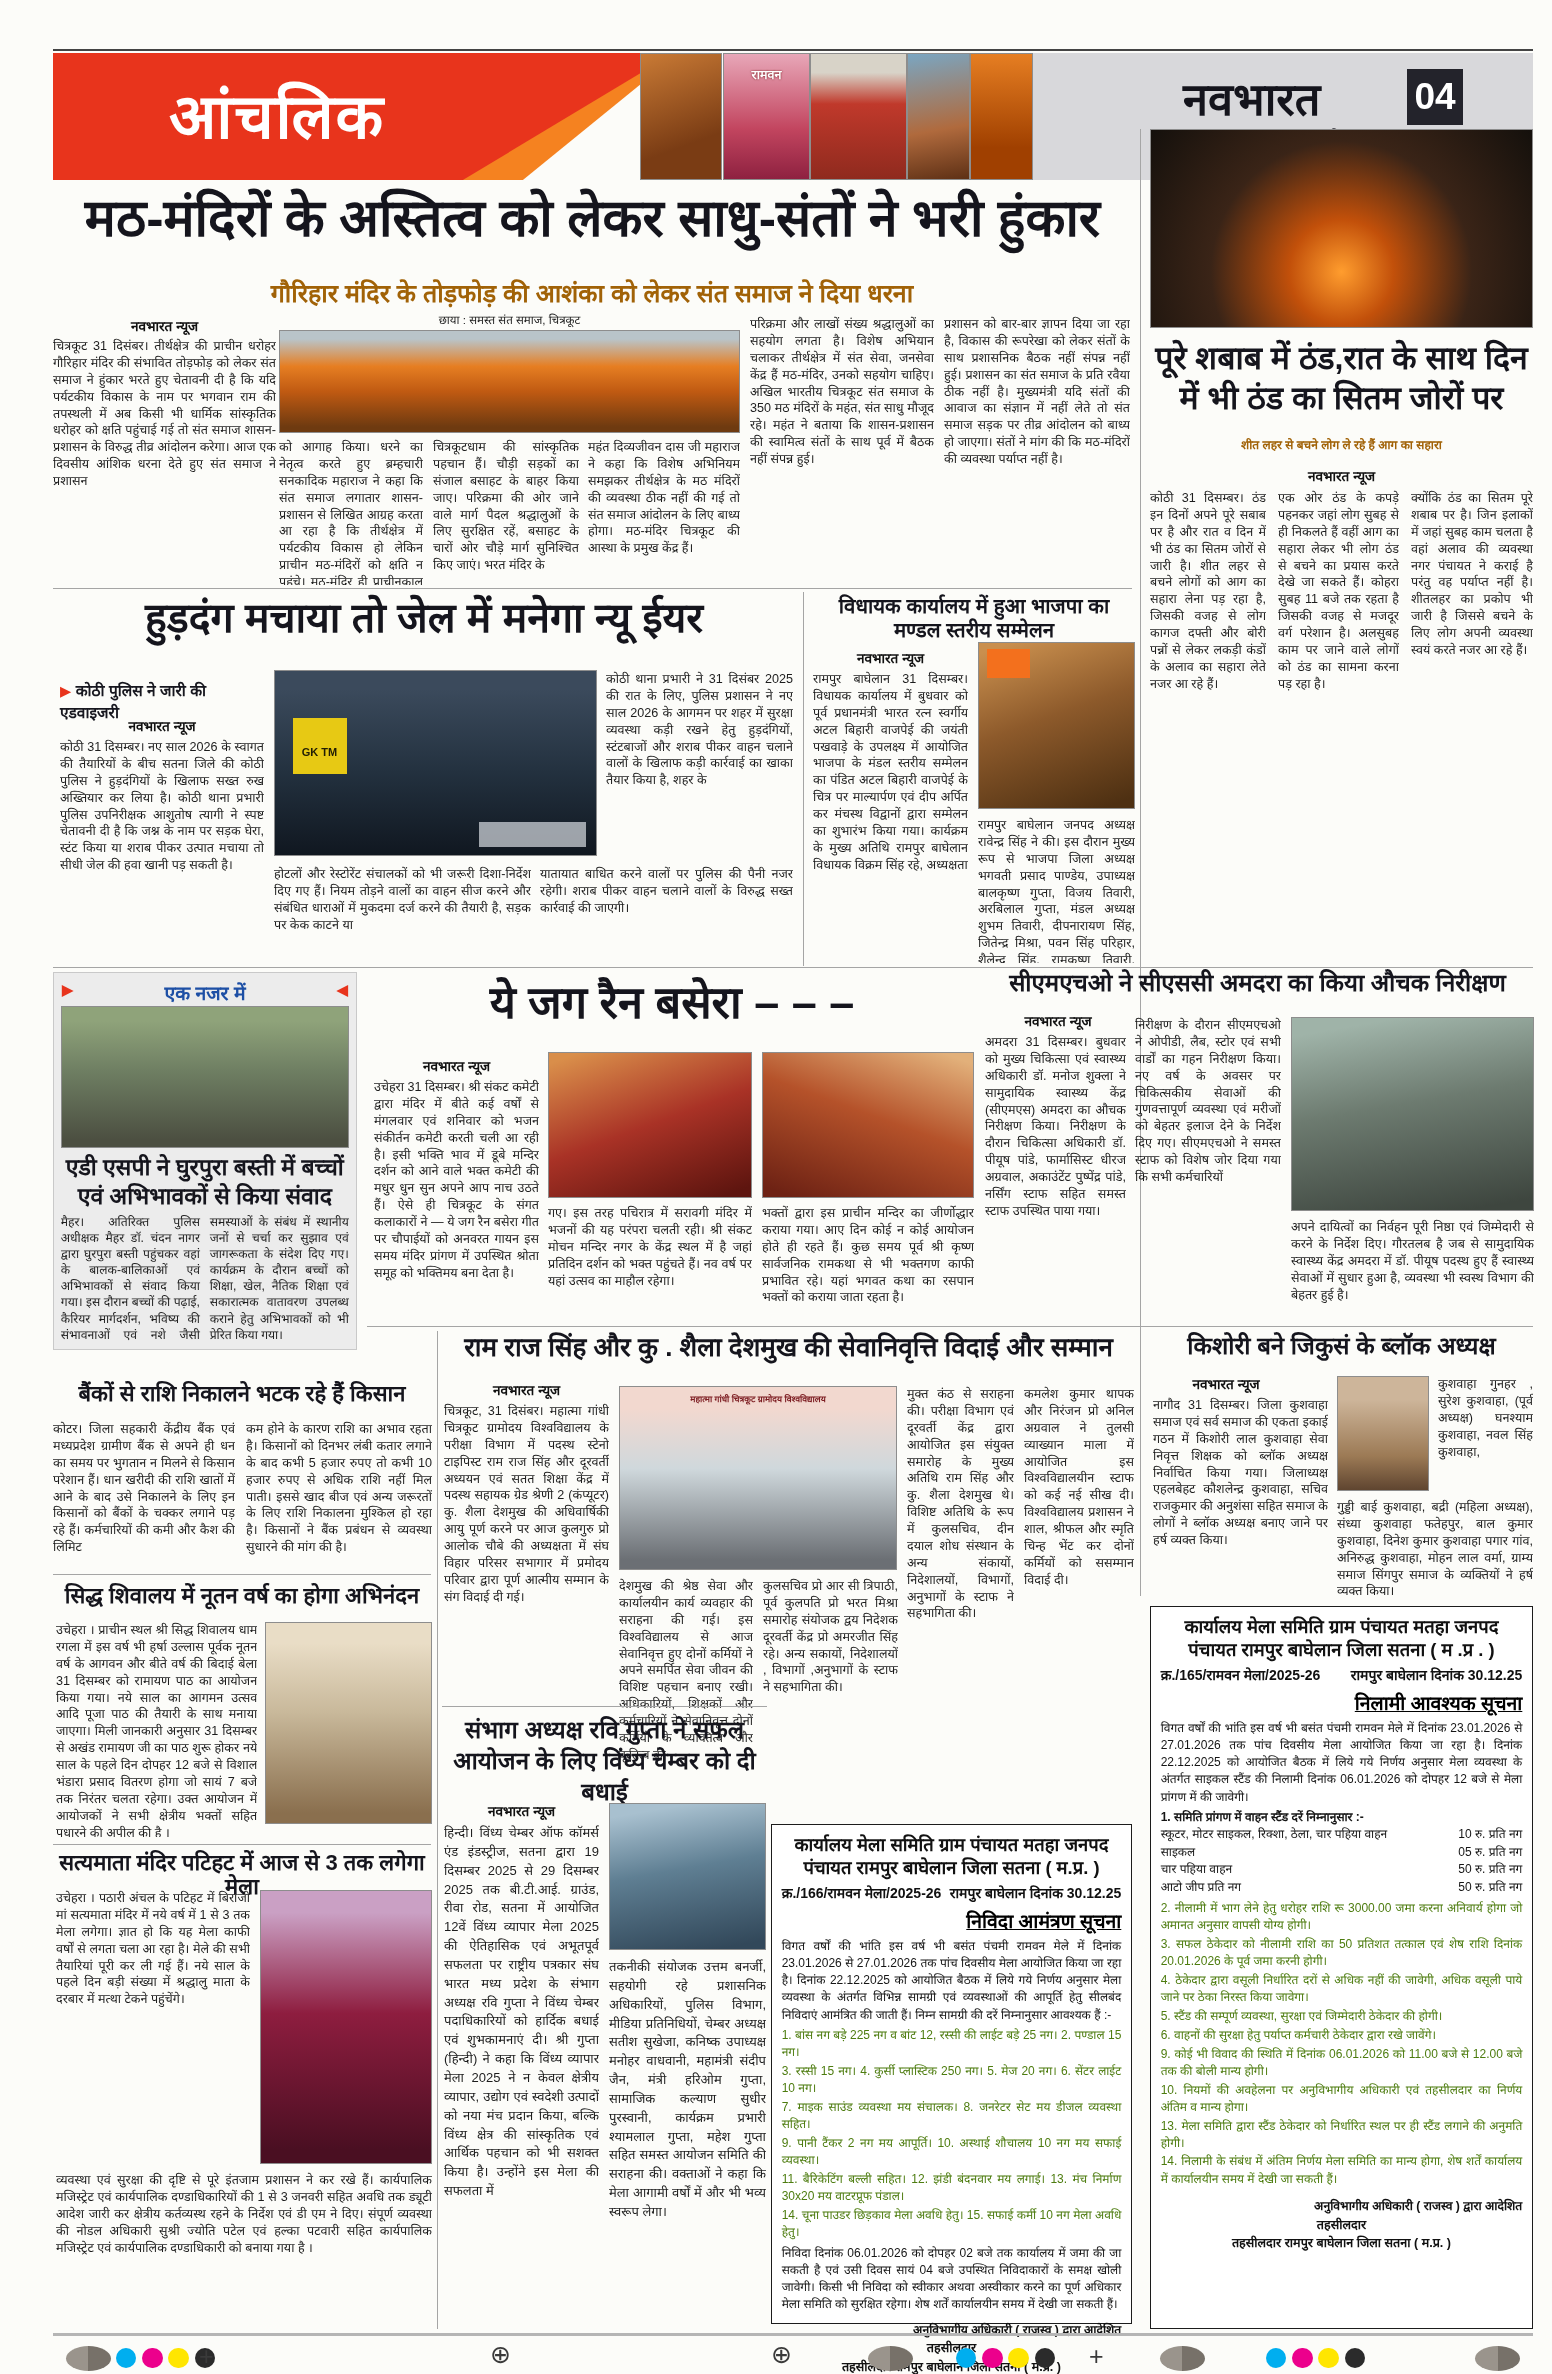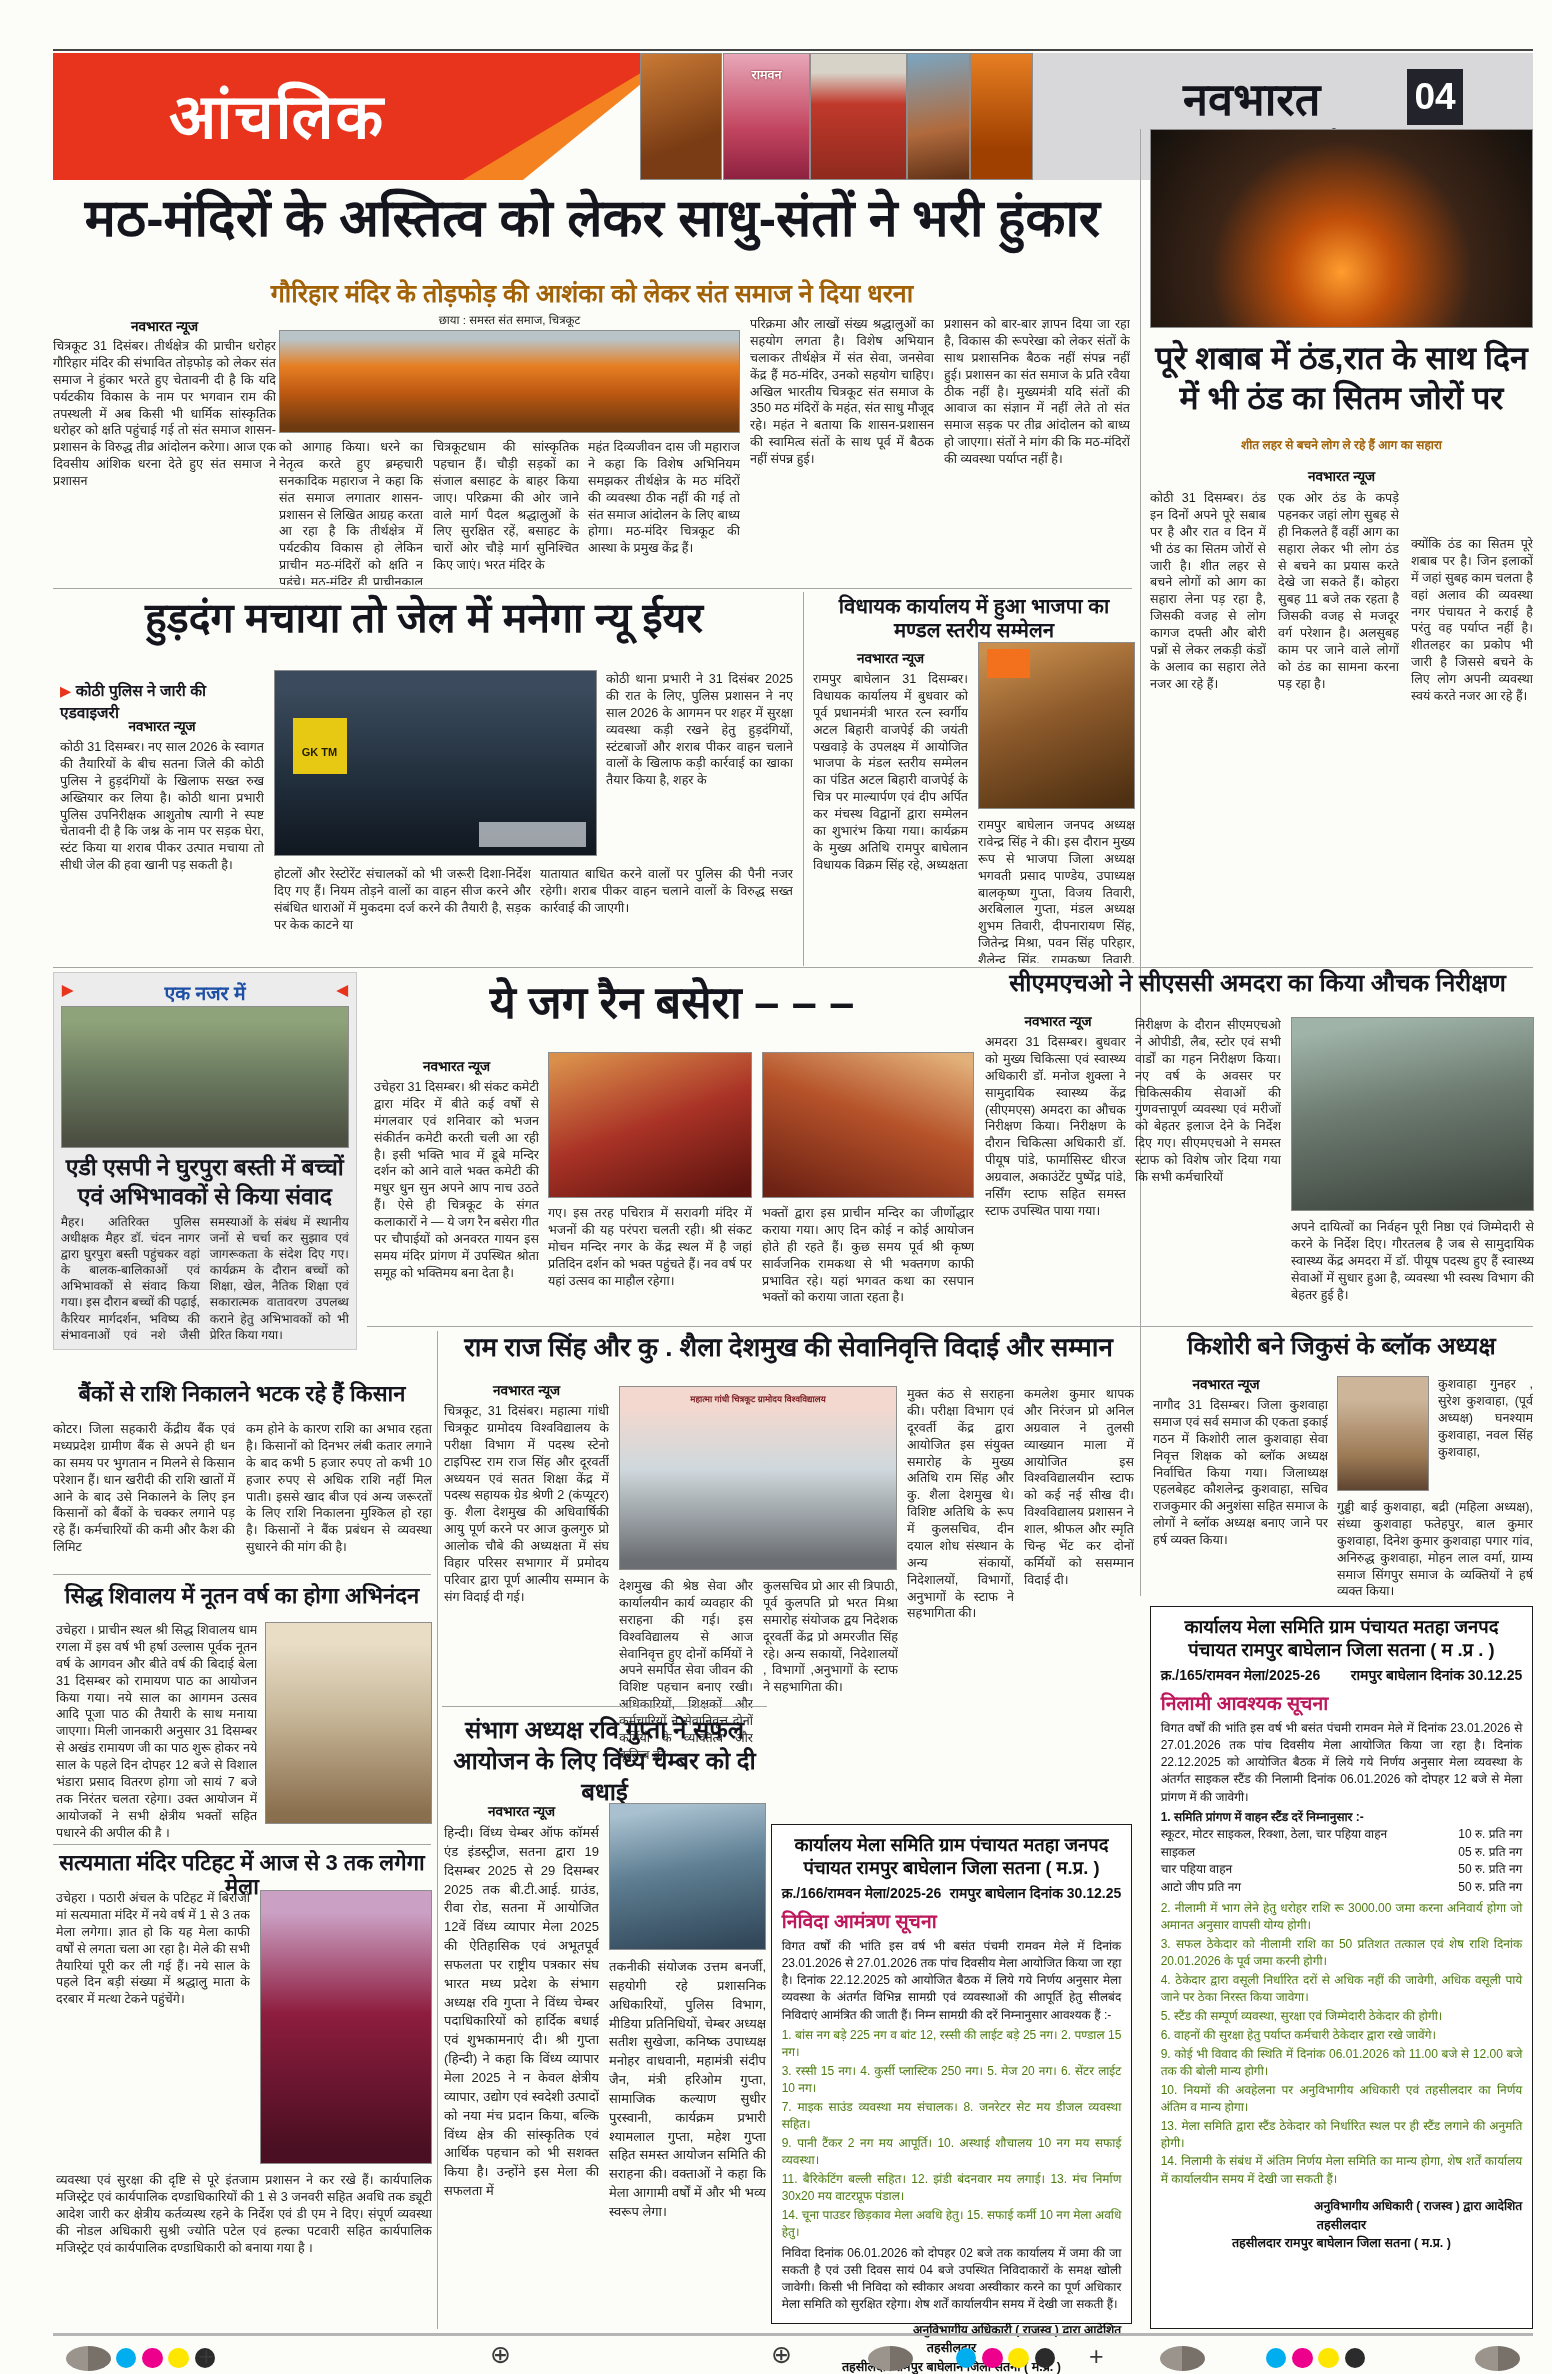--- a/index.html
+++ b/index.html
@@ -10,21 +10,21 @@
   .sub{font-weight:700;color:#a16207;text-align:center;line-height:1.15;}
   .by{font-weight:700;font-size:13.6px;text-align:center;color:#111;}
   .bd{font-size:12.6px;line-height:1.34;text-align:justify;color:#1d1d1d;overflow:hidden;}
   .cap{font-size:11.6px;text-align:center;color:#222;}
   .ph{border:1px solid #8d8d8d;box-sizing:border-box;}
   .vr{background:#a5a5a5;width:1px;}
   .hr{background:#a5a5a5;height:1px;}
   .nbox{border:1.9px solid #1c1c1c;background:#fff;box-sizing:border-box;padding:7.8px 9.7px;}
   .nhead{font-weight:800;font-size:18.4px;text-align:center;color:#111;line-height:1.25;}
   .nref{display:flex;justify-content:space-between;font-size:14px;color:#111;margin-top:3.9px;font-weight:600;}
-  .ntitle{font-weight:800;font-size:19.4px;text-align:left;margin:5.8px 0 3.9px;color:#be185d;}
+  .ntitle{font-weight:800;font-size:19.4px;text-align:right;text-decoration:underline;margin:5.8px 0 3.9px;color:#000000;}
   .nbd{font-size:12px;line-height:1.42;text-align:justify;color:#151515;}
   .nlist{margin:3.9px 0 0;padding:0;list-style:none;}
   .nlist div{font-size:12px;line-height:1.42;text-align:justify;color:#4d7c0f;margin-bottom:1.9px;}
   .rate{display:flex;justify-content:space-between;font-size:12px;color:#151515;line-height:1.45;}
   .sig{text-align:right;font-size:12.2px;font-weight:700;color:#111;line-height:1.5;}
   .sigc{text-align:center;font-size:12.6px;font-weight:800;color:#111;line-height:1.5;}
   .oval{width:45px;height:25px;border-radius:50%;background:linear-gradient(90deg,#9a948c 50%,#777169 50%);}
   .dot{width:20.4px;height:20.4px;border-radius:50%;display:inline-block;margin-right:5.8px;}
   .mark{font-size:25px;color:#3a3a3a;line-height:25px;}
 </style>
@@ -66,21 +66,21 @@
   <div class="a bd" style="left:944px;top:316px;width:186px;height:269px;">प्रशासन को बार-बार ज्ञापन दिया जा रहा है, विकास की रूपरेखा को लेकर संतों के साथ प्रशासनिक बैठक नहीं संपन्न नहीं हुई। प्रशासन का संत समाज के प्रति रवैया ठीक नहीं है। मुख्यमंत्री यदि संतों की आवाज का संज्ञान में नहीं लेते तो संत समाज सड़क पर तीव्र आंदोलन को बाध्य हो जाएगा। संतों ने मांग की कि मठ-मंदिरों की व्यवस्था पर्याप्त नहीं है।</div>
   <div class="a hr" style="left:53px;top:588px;width:1079px;"></div>
 
   <div class="a vr" style="left:1140px;top:129px;height:1467px;"></div>
   <div class="a ph" style="left:1150px;top:129px;width:383px;height:199px;background:radial-gradient(circle at 50% 72%,#ff9d2e 0%,#c2500a 22%,#3a2417 55%,#14100c 100%);"></div>
   <div class="a hl" style="left:1150px;top:338px;width:383px;font-size:32px;line-height:1.25;">पूरे शबाब में ठंड,रात के साथ दिन में भी ठंड का सितम जोरों पर</div>
   <div class="a sub" style="left:1150px;top:439px;width:383px;font-size:12px;">शीत लहर से बचने लोग ले रहे हैं आग का सहारा</div>
   <div class="a by" style="left:1150px;top:466px;width:383px;">नवभारत न्यूज</div>
   <div class="a bd" style="left:1150px;top:490px;width:116px;height:471px;">कोठी 31 दिसम्बर। ठंड इन दिनों अपने पूरे सबाब पर है और रात व दिन में भी ठंड का सितम जोरों से जारी है। शीत लहर से बचने लोगों को आग का सहारा लेना पड़ रहा है, जिसकी वजह से लोग कागज दफ्ती और बोरी पन्नों से लेकर लकड़ी कंडों के अलाव का सहारा लेते नजर आ रहे हैं।</div>
   <div class="a bd" style="left:1278px;top:490px;width:121px;height:471px;">एक ओर ठंड के कपड़े पहनकर जहां लोग सुबह से ही निकलते हैं वहीं आग का सहारा लेकर भी लोग ठंड से बचने का प्रयास करते देखे जा सकते हैं। कोहरा सुबह 11 बजे तक रहता है जिसकी वजह से मजदूर वर्ग परेशान है। अलसुबह काम पर जाने वाले लोगों को ठंड का सामना करना पड़ रहा है।</div>
-  <div class="a bd" style="left:1411px;top:490px;width:122px;height:471px;margin-top:46px;">क्योंकि ठंड का सितम पूरे शबाब पर है। जिन इलाकों में जहां सुबह काम चलता है वहां अलाव की व्यवस्था नगर पंचायत ने कराई है परंतु वह पर्याप्त नहीं है। शीतलहर का प्रकोप भी जारी है जिससे बचने के लिए लोग अपनी व्यवस्था स्वयं करते नजर आ रहे हैं।</div>
+  <div class="a bd" style="left:1411px;top:490px;width:122px;height:471px;">क्योंकि ठंड का सितम पूरे शबाब पर है। जिन इलाकों में जहां सुबह काम चलता है वहां अलाव की व्यवस्था नगर पंचायत ने कराई है परंतु वह पर्याप्त नहीं है। शीतलहर का प्रकोप भी जारी है जिससे बचने के लिए लोग अपनी व्यवस्था स्वयं करते नजर आ रहे हैं।</div>
 
   <div class="a h hl" style="left:53px;top:596px;width:742px;font-size:41px;">हुड़दंग मचाया तो जेल में मनेगा न्यू ईयर</div>
   <div class="a" style="left:60px;top:679px;width:209px;">
     <span style="color:#e8341c;font-size:14.6px;">▶</span>
     <span style="font-size:15.5px;font-weight:700;color:#17171f;">कोठी पुलिस ने जारी की एडवाइजरी</span>
   </div>
   <div class="a by" style="left:60px;top:716px;width:204px;">नवभारत न्यूज</div>
   <div class="a ph" style="left:274px;top:670px;width:323px;height:186px;background:linear-gradient(180deg,#3b4a5c 10%,#23313f 55%,#101720 100%);">
     <div style="position:absolute;left:17.5px;top:47px;width:54px;height:56px;background:#e7c914;color:#201d05;font-size:11px;font-weight:800;text-align:center;line-height:1.4;padding-top:27px;box-sizing:border-box;">GK TM</div>
     <div style="position:absolute;right:9.7px;bottom:7.8px;width:107px;height:25px;background:#d8dde2;opacity:.7;"></div>

